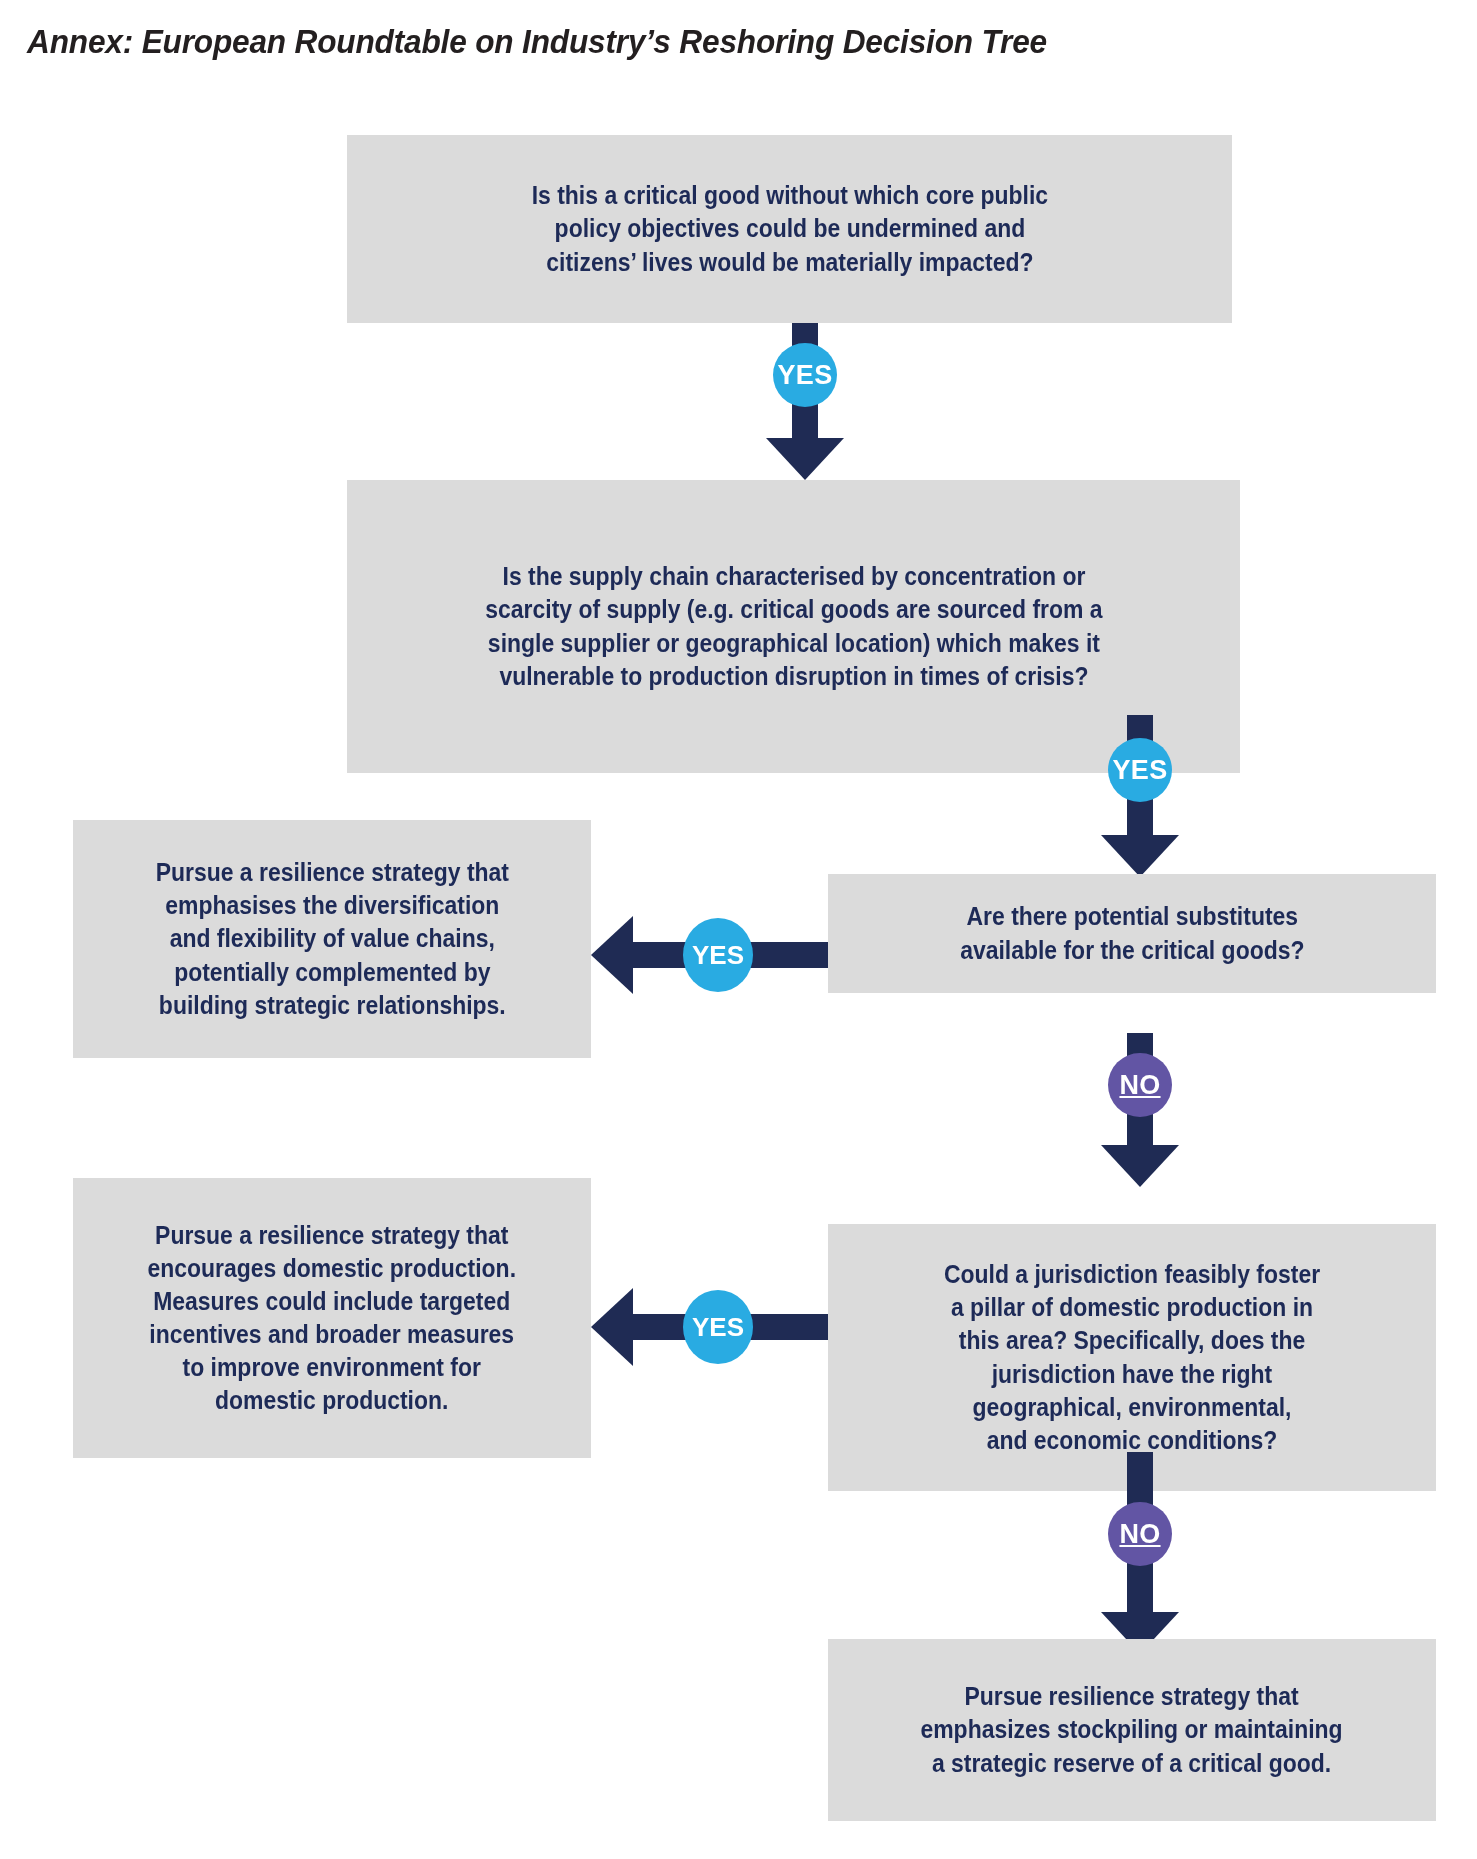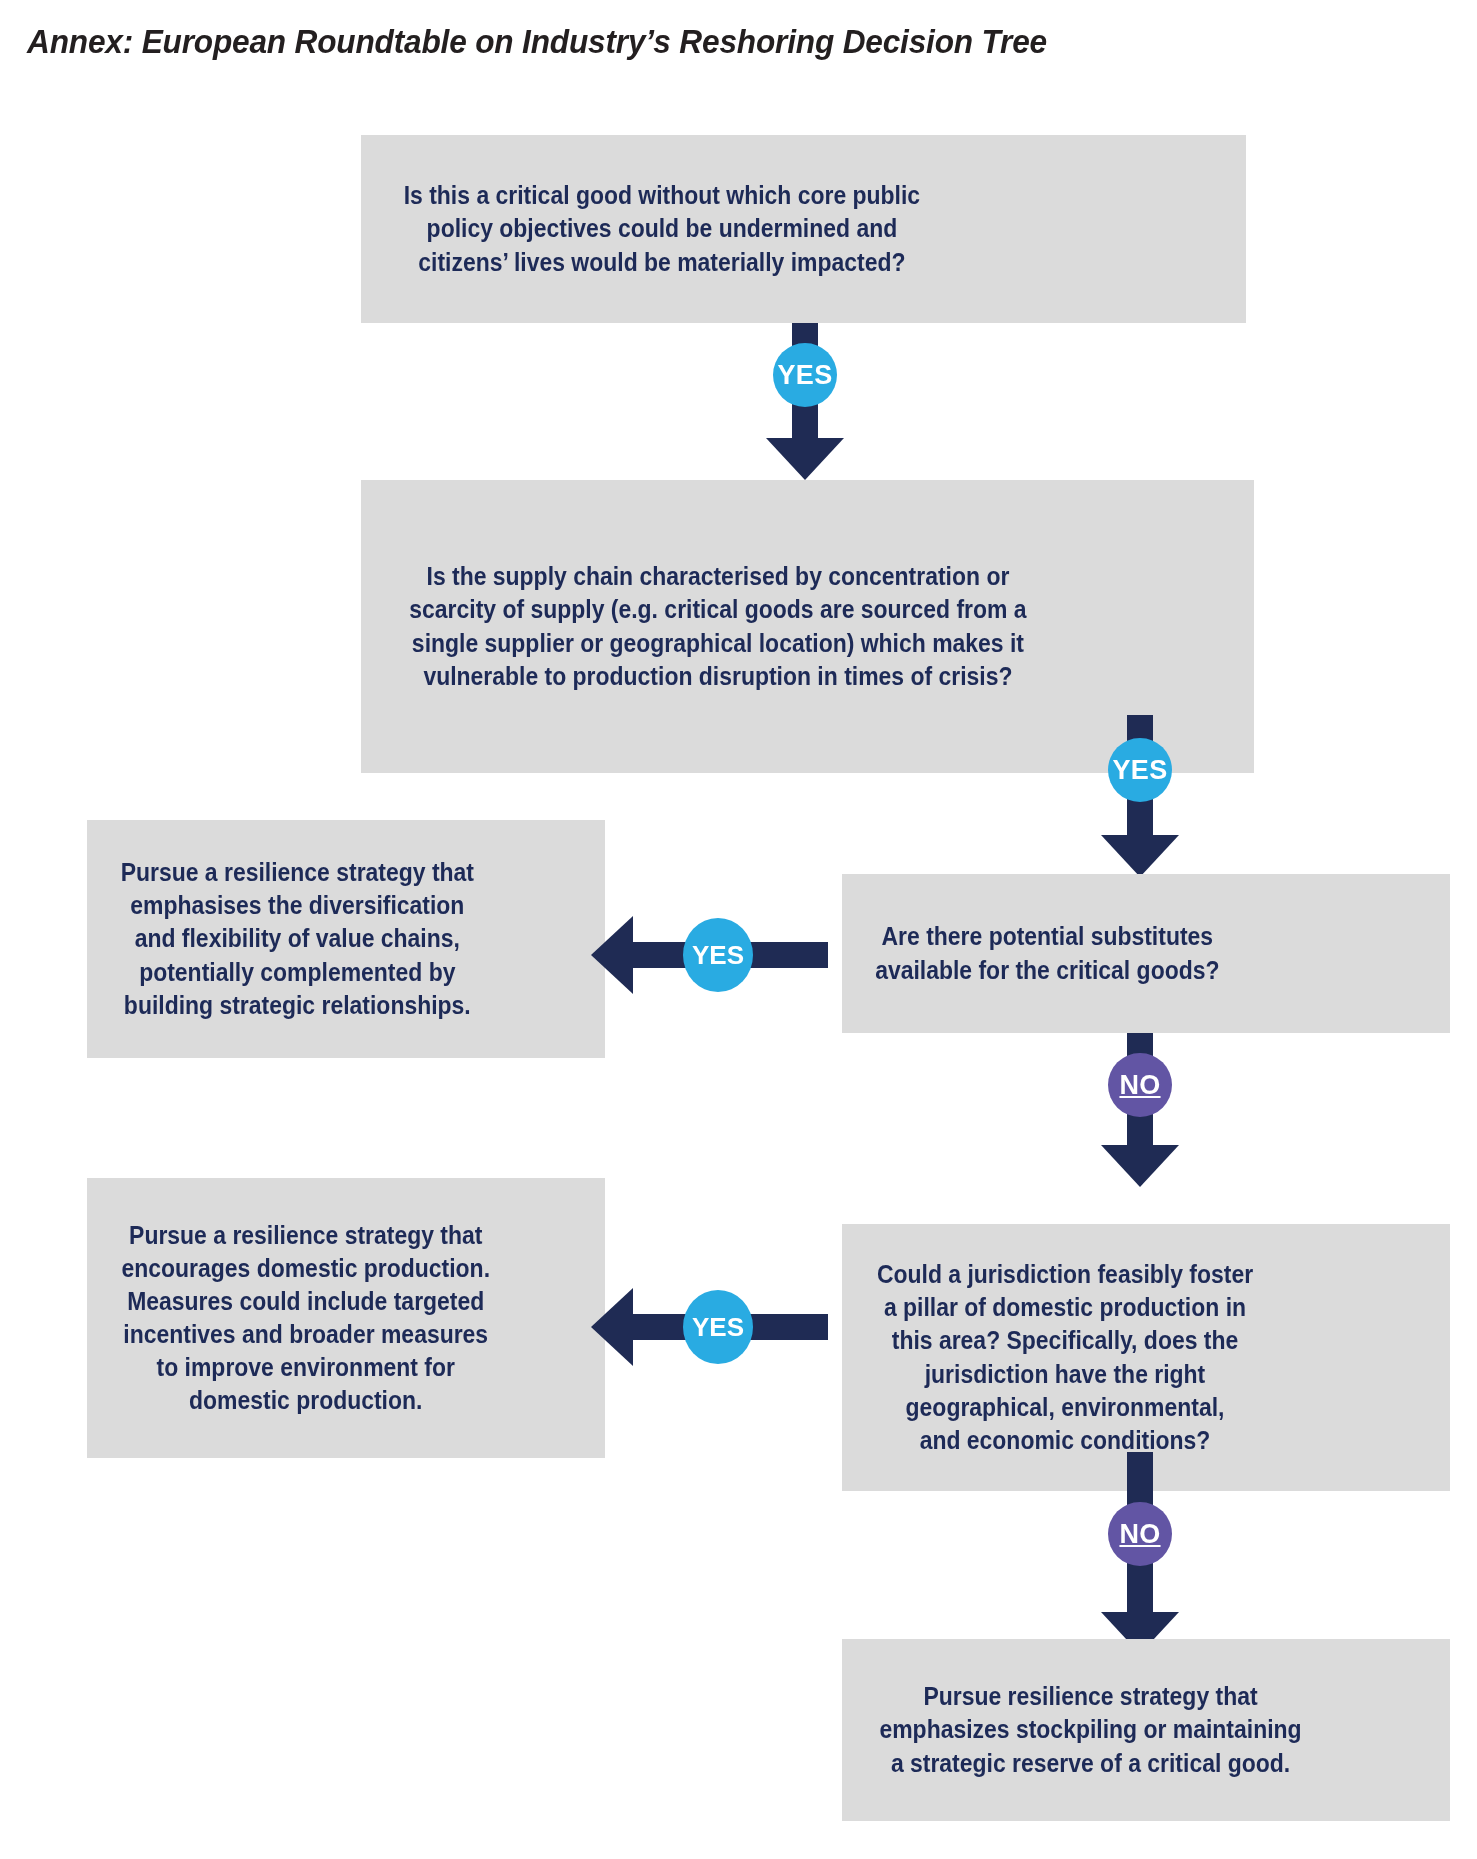--- a/index.html
+++ b/index.html
@@ -23,23 +23,22 @@
     transform:scaleX(0.93);
     transform-origin:left top;
     white-space:nowrap;
   }
 
   .node{
     position:absolute;
     background:#dbdbdb;
     display:flex;
     align-items:center;
-    justify-content:flex-start;
+    justify-content:center;
     box-sizing:border-box;
-    margin-left:14px;
   }
   .node .txt{
     color:#1d2a57;
     font-weight:bold;
     font-size:25.5px;
     line-height:1.30;
     text-align:center;
     transform:scaleX(0.90);
     transform-origin:center center;
     white-space:pre-line;
@@ -142,21 +141,21 @@
 single supplier or geographical location) which makes it
 vulnerable to production disruption in times of crisis?</div>
   </div>
 
   <div class="vconn" style="left:1060px; top:715px; width:160px; height:160px;">
     <div class="stem" style="top:0; height:120px;"></div>
     <div class="badge yes" style="top:23px; width:64px; height:64px;">YES</div>
     <div class="head" style="top:120px;"></div>
   </div>
 
-  <div class="node" style="left:828px; top:874px; width:608px; height:159px;">
+  <div class="node" style="left:828px; top:874px; width:608px; height:119px;">
     <div class="txt">Are there potential substitutes
 available for the critical goods?</div>
   </div>
 
   <div class="node" style="left:73px; top:820px; width:518px; height:238px;">
     <div class="txt">Pursue a resilience strategy that
 emphasises the diversification
 and flexibility of value chains,
 potentially complemented by
 building strategic relationships.</div>

